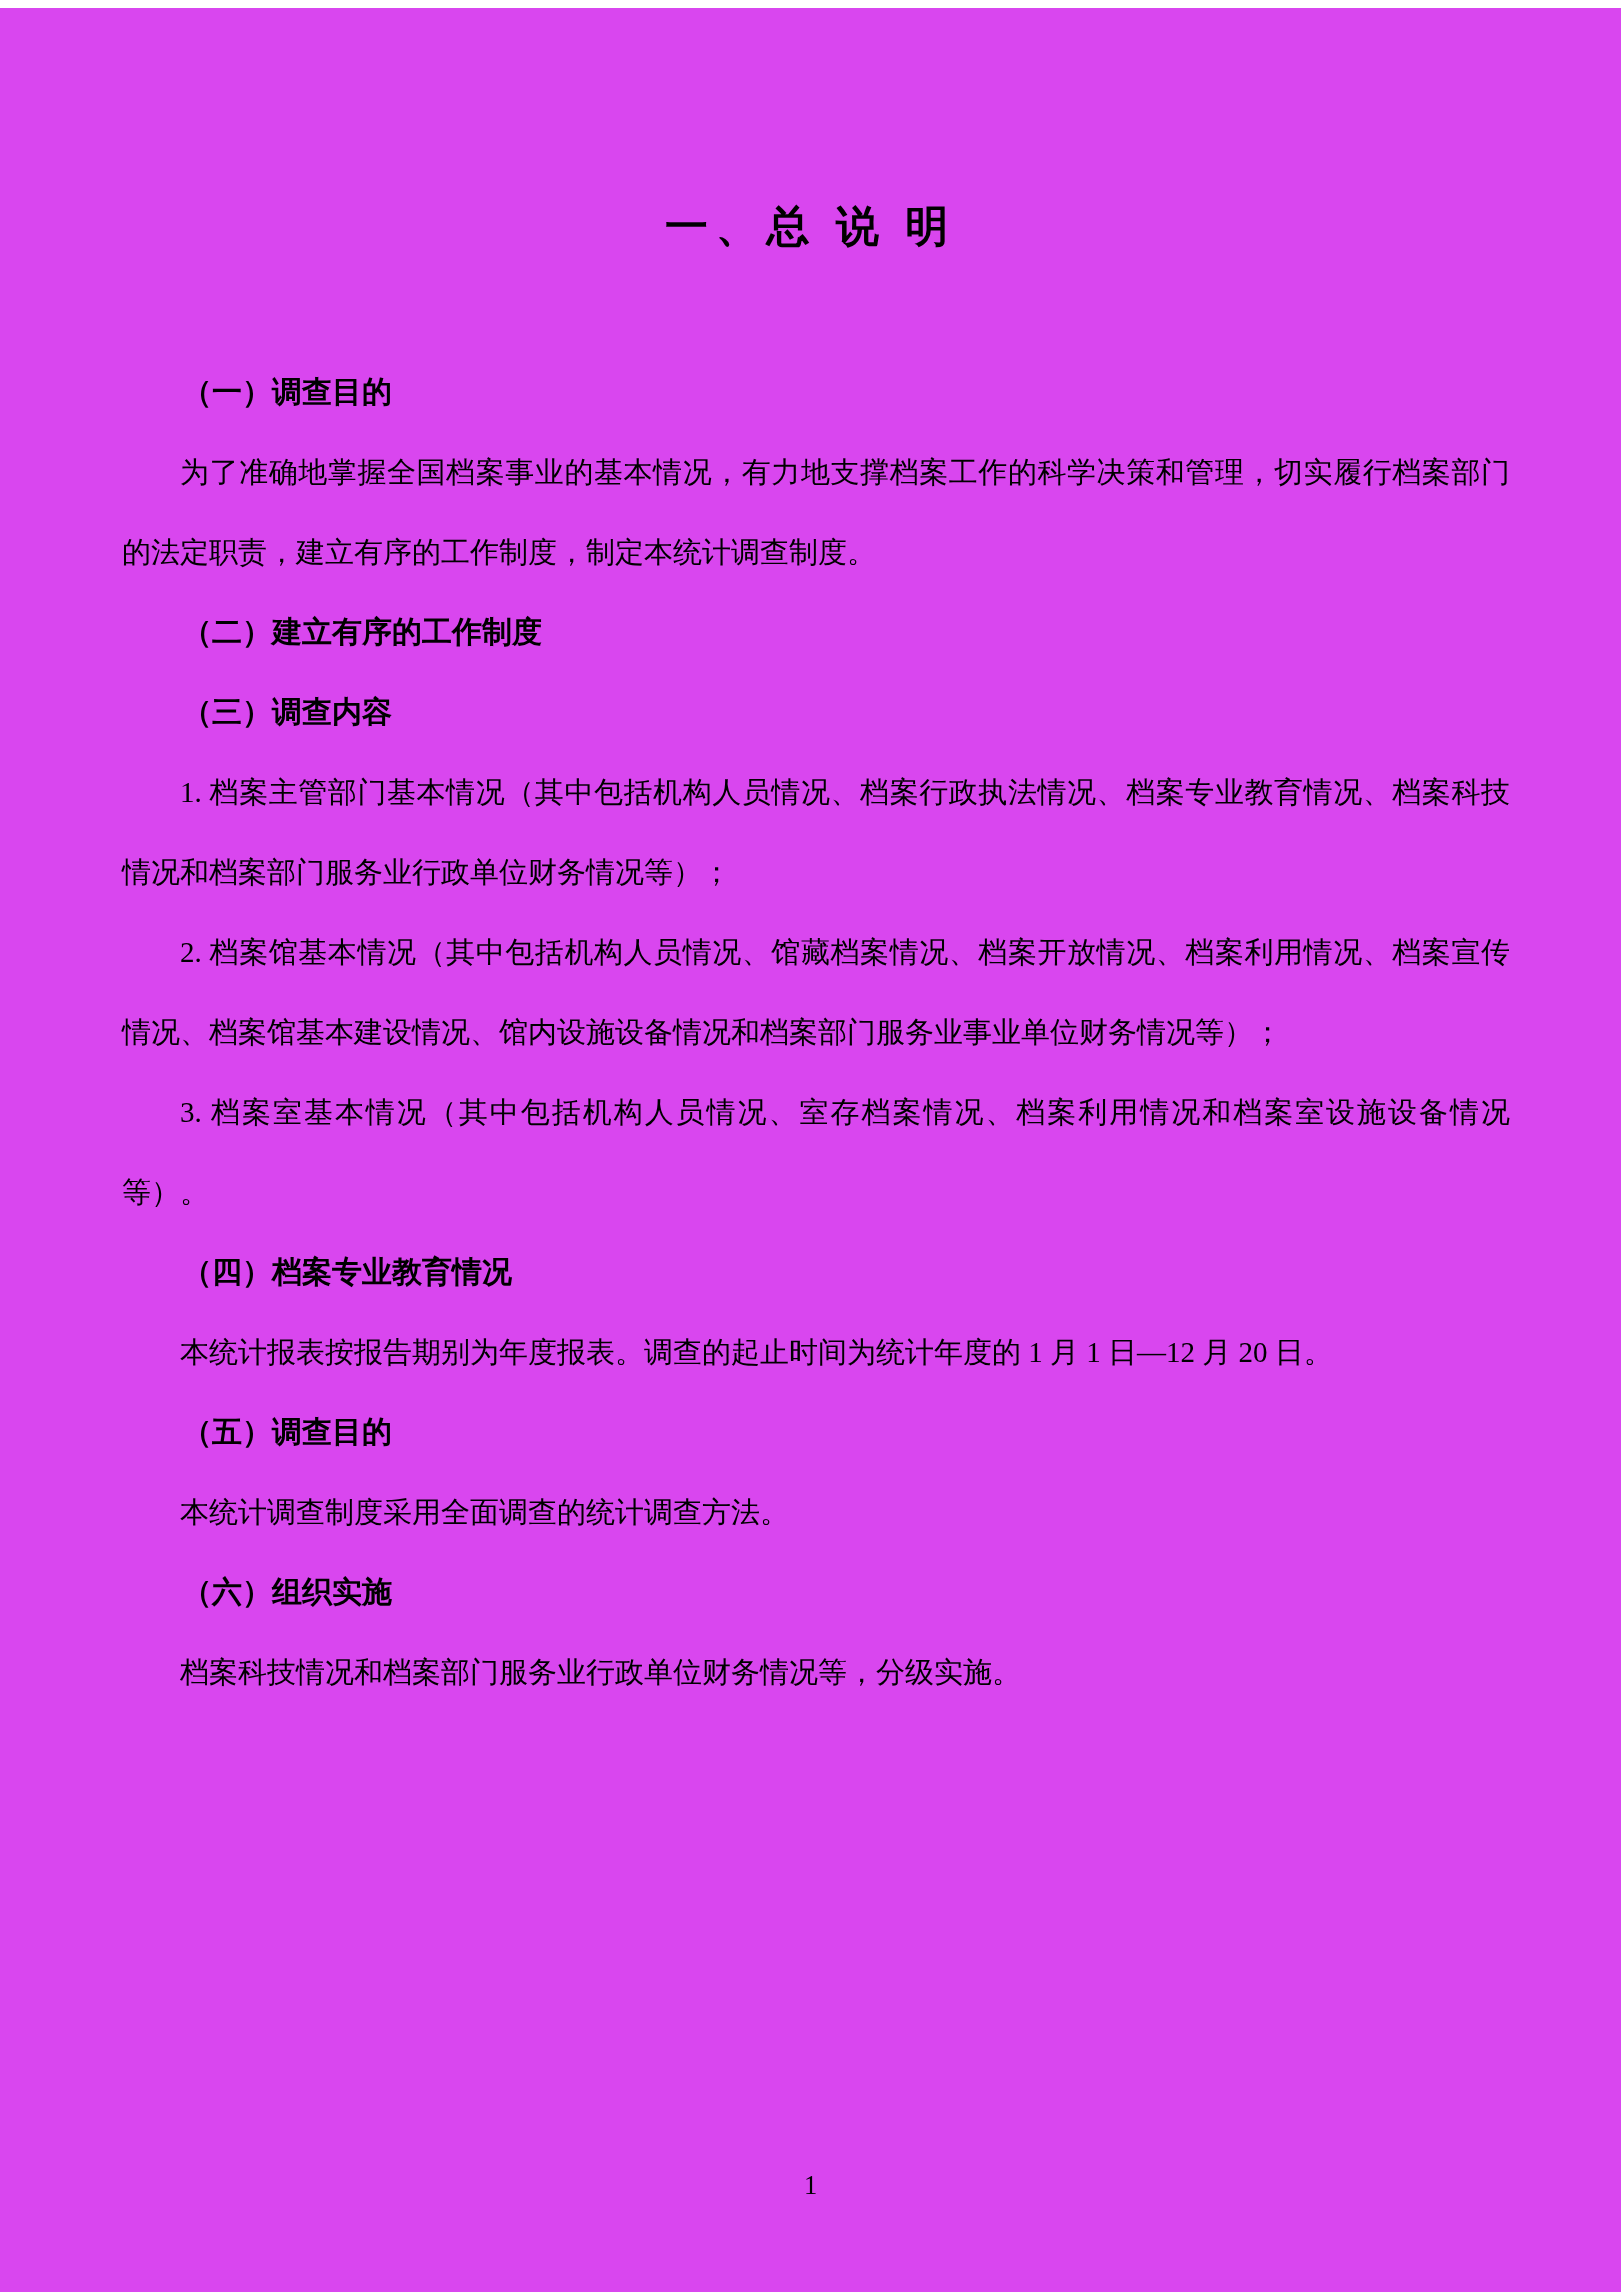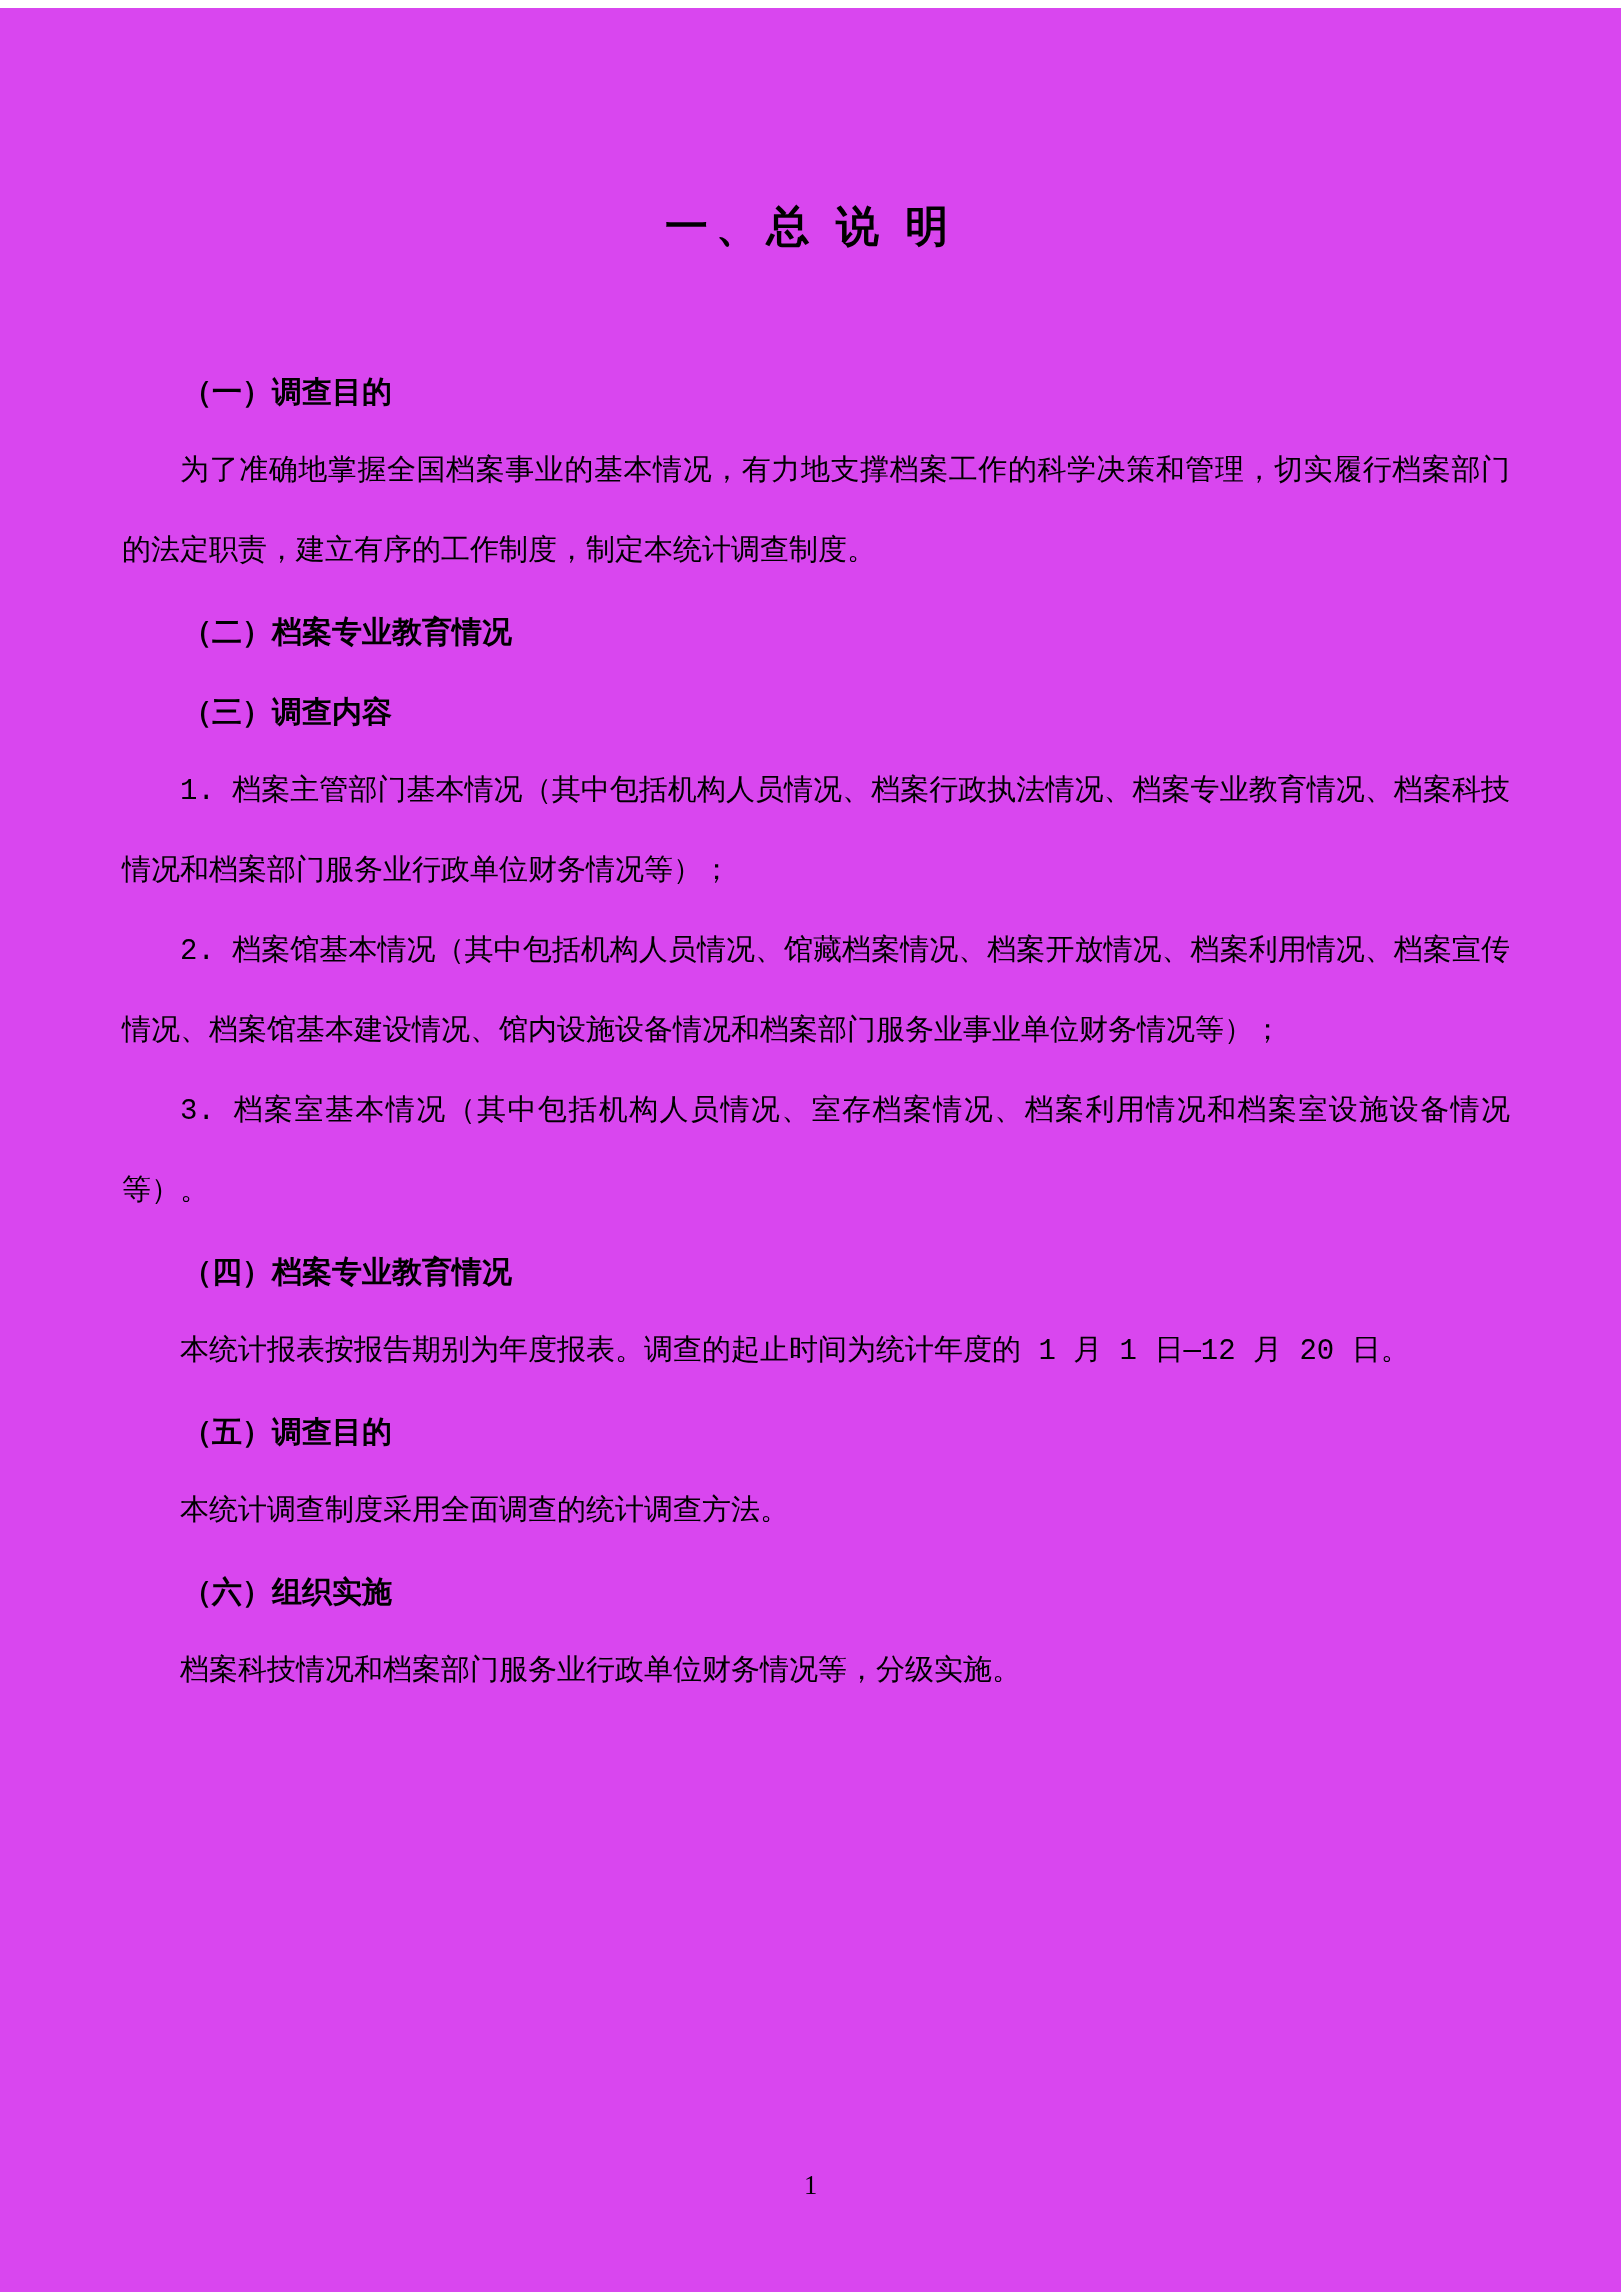--- a/index.html
+++ b/index.html
@@ -38,21 +38,20 @@
     margin: 0;
     font-size: 30px;
     font-weight: bold;
     text-indent: 2em;
     line-height: 80px;
   }
   .doc-paragraph {
     margin: 0;
     text-indent: 2em;
     line-height: 80px;
-    font-family: Liberation Mono, monospace;
   }
   .page-number {
     position: absolute;
     bottom: 98px;
     left: 0;
     width: 100%;
     text-align: center;
     font-size: 26.5px;
     line-height: 35px;
     color: #000000;
@@ -63,21 +62,21 @@
 
 <div class="page">
 
   <h1 class="doc-title">一、总 说 明</h1>
 
   <div class="doc-content">
 
     <h2 class="section-heading">（一）调查目的</h2>
     <p class="doc-paragraph">为了准确地掌握全国档案事业的基本情况，有力地支撑档案工作的科学决策和管理，切实履行档案部门的法定职责，建立有序的工作制度，制定本统计调查制度。</p>
 
-    <h2 class="section-heading">（二）档案专业教育情况</h2>
+    <h2 class="section-heading">（二）建立有序的工作制度</h2>
 
     <h2 class="section-heading">（三）调查内容</h2>
     <p class="doc-paragraph">1. 档案主管部门基本情况（其中包括机构人员情况、档案行政执法情况、档案专业教育情况、档案科技情况和档案部门服务业行政单位财务情况等）；</p>
     <p class="doc-paragraph">2. 档案馆基本情况（其中包括机构人员情况、馆藏档案情况、档案开放情况、档案利用情况、档案宣传情况、档案馆基本建设情况、馆内设施设备情况和档案部门服务业事业单位财务情况等）；</p>
     <p class="doc-paragraph">3. 档案室基本情况（其中包括机构人员情况、室存档案情况、档案利用情况和档案室设施设备情况等）。</p>
 
     <h2 class="section-heading">（四）档案专业教育情况</h2>
     <p class="doc-paragraph">本统计报表按报告期别为年度报表。调查的起止时间为统计年度的 1 月 1 日—12 月 20 日。</p>
 
     <h2 class="section-heading">（五）调查目的</h2>

